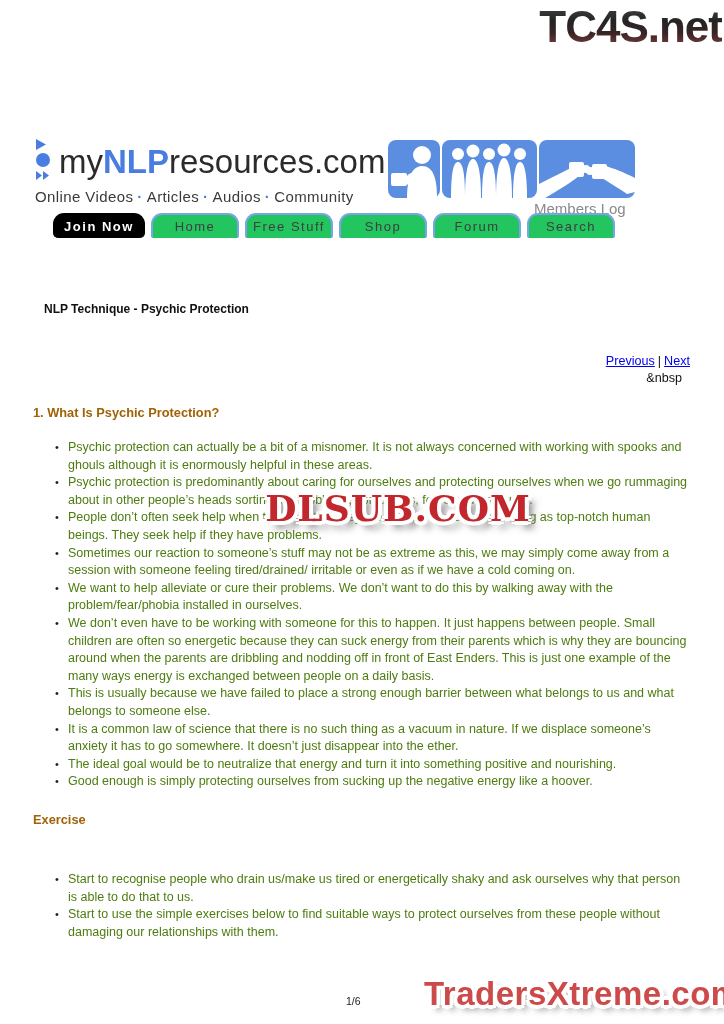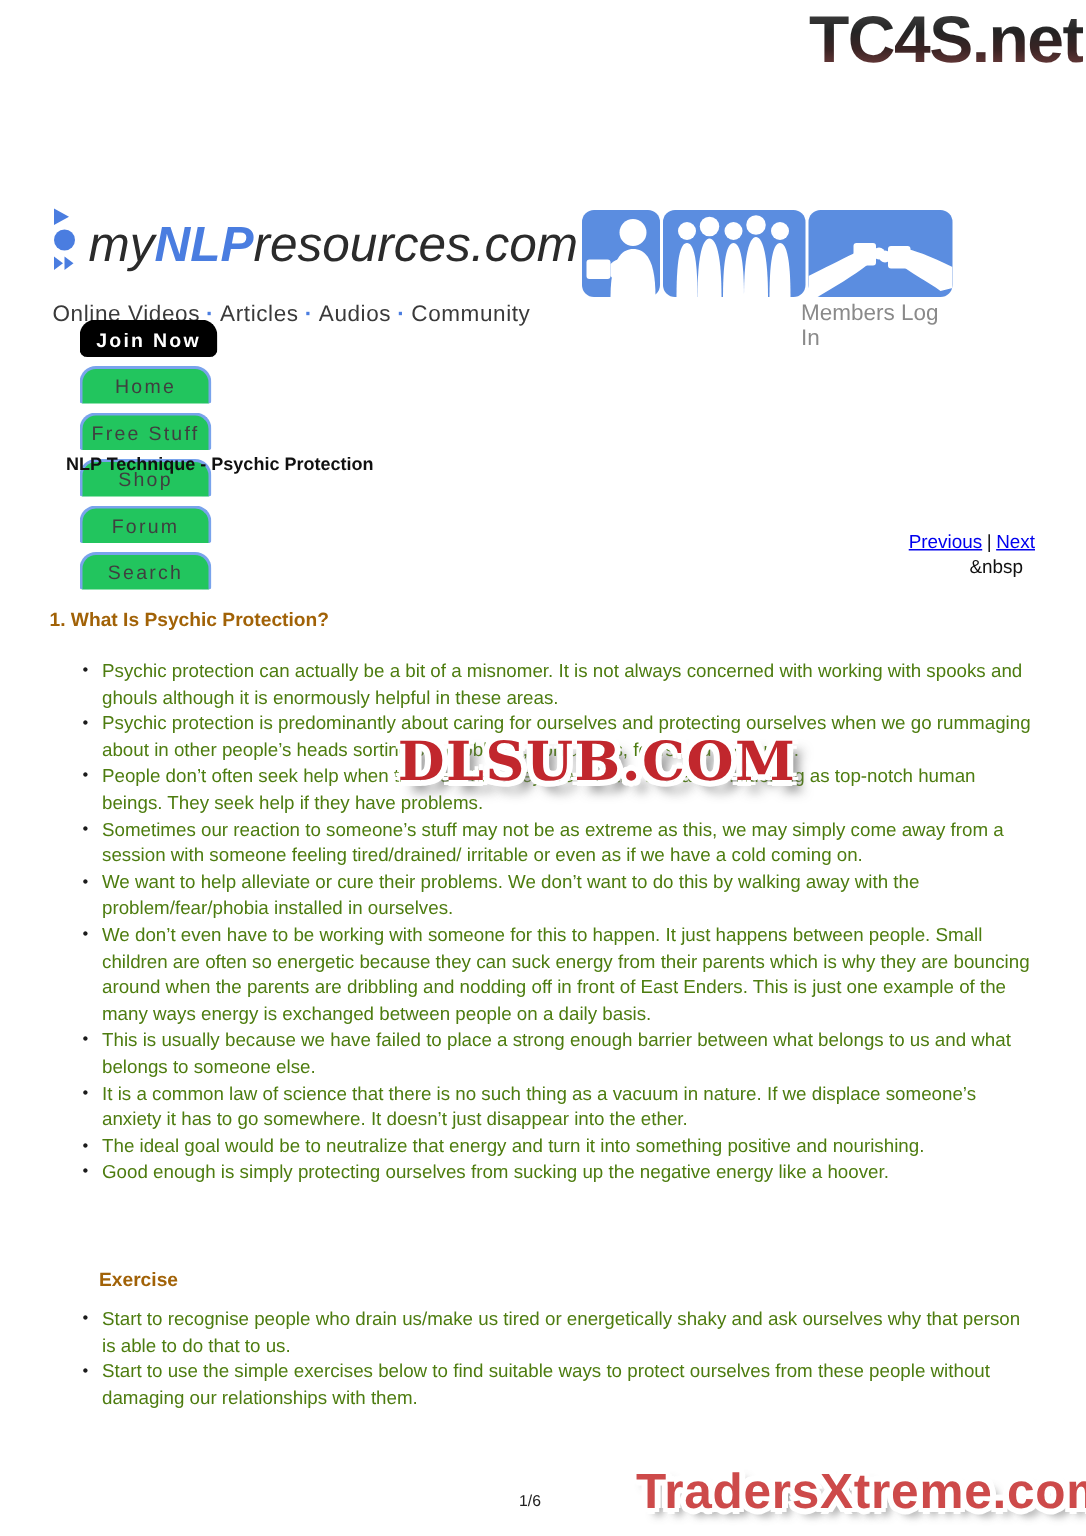--- a/index.html
+++ b/index.html
@@ -31,38 +31,38 @@
     position:absolute; top:975px; left:424px;
     font-weight:bold; font-size:33px; letter-spacing:0.5px; color:#cd4a4a; z-index:20;
     text-shadow:
       -3px -3px 0 #fff, 3px -3px 0 #fff, -3px 3px 0 #fff, 3px 3px 0 #fff,
       -4px 0 0 #fff, 4px 0 0 #fff, 0 -4px 0 #fff, 0 4px 0 #fff,
       5px 5px 6px rgba(100,100,100,0.8);
   }
 
   
   .logo-wrap { position:absolute; left:35px; top:138px; width:345px; }
-  .logo-row { display:flex; align-items:center;font-style:italic; }
+  .logo-row { display:flex; align-items:center; }
   .logo-icon { margin-right:4px; }
   .logo-text { font-size:33px; color:#2b2b2b; letter-spacing:0px; white-space:nowrap; }
   .logo-text .hl { color:#4a7de0; font-weight:bold; }
-  .tagline { margin-top:14px; font-size:15px; color:#3a3a3a; letter-spacing:0.4px; white-space:nowrap; }
+  .tagline { margin-top:2px; font-size:15px; color:#3a3a3a; letter-spacing:0.4px; white-space:nowrap; }
   .tagline .dot { color:#4a7de0; font-weight:bold; padding:0 4px; }
 
   .banner-img { position:absolute; top:140px; height:58px; background:#5b8de0; border-radius:8px; }
   .img1 { left:388px; width:52px; }
   .img2 { left:442px; width:95px; }
   .img3 { left:539px; width:96px; }
   .banner-img svg { display:block; width:100%; height:100%; }
 
   .members { position:absolute; top:200px; left:534px; width:96px; text-align:left;
     font-size:15px; color:#8a8a8a; }
 
   
-  .nav { position:absolute; left:53px; top:213px; display:flex; gap:6px;flex-direction:column; }
+  .nav { position:absolute; left:53px; top:213px; display:flex; gap:6px; }
   .tab {
     width:88px; height:25px; display:flex; align-items:center; justify-content:center;
     background:#22c55e; border:2px solid #79a3ec; border-bottom:none;
     border-radius:11px 11px 2px 2px;
     font-size:13px; letter-spacing:1.5px; color:#3f3f3f; cursor:pointer; white-space:nowrap;
   }
   .tab.active {
     width:92px; background:#000000; border-color:#000000; color:#ffffff;
     font-weight:bold; border-radius:11px 11px 5px 5px;
   }
@@ -70,21 +70,21 @@
   
   .doc-title { position:absolute; left:44px; top:302px; font-size:12px; font-weight:bold; color:#111; }
 
   .pager { position:absolute; top:353px; right:34px; text-align:right; font-size:12.6px; color:#111; line-height:17px; }
   .pager a { color:#0000ee; text-decoration:underline; cursor:pointer; }
   .pager .sep { color:#111; padding:0 3px; }
   .pager .nbsp-line { margin-right:8px; }
 
   .sec-heading { position:absolute; left:33px; font-size:12.8px; font-weight:bold; color:#a16207; }
   .h-sec1 { top:405px; }
-  .h-sec2 { top:845px;margin-left:33px; }
+  .h-sec2 { top:812px; }
 
   ul.bullets { position:absolute; left:33px; width:656px; list-style:none; padding-left:35px;
     font-size:12.5px; line-height:17.6px; color:#4d7c0f; }
   .ul1 { top:439px; }
   .ul2 { top:871px; }
   ul.bullets li { position:relative; }
   ul.bullets li::before { content:"\2022"; position:absolute; left:-13px; top:0px; font-size:11px; color:#1c1c1c; }
 
   .page-num { position:absolute; left:346px; top:995px; font-size:10.5px; color:#222; }
 </style>

